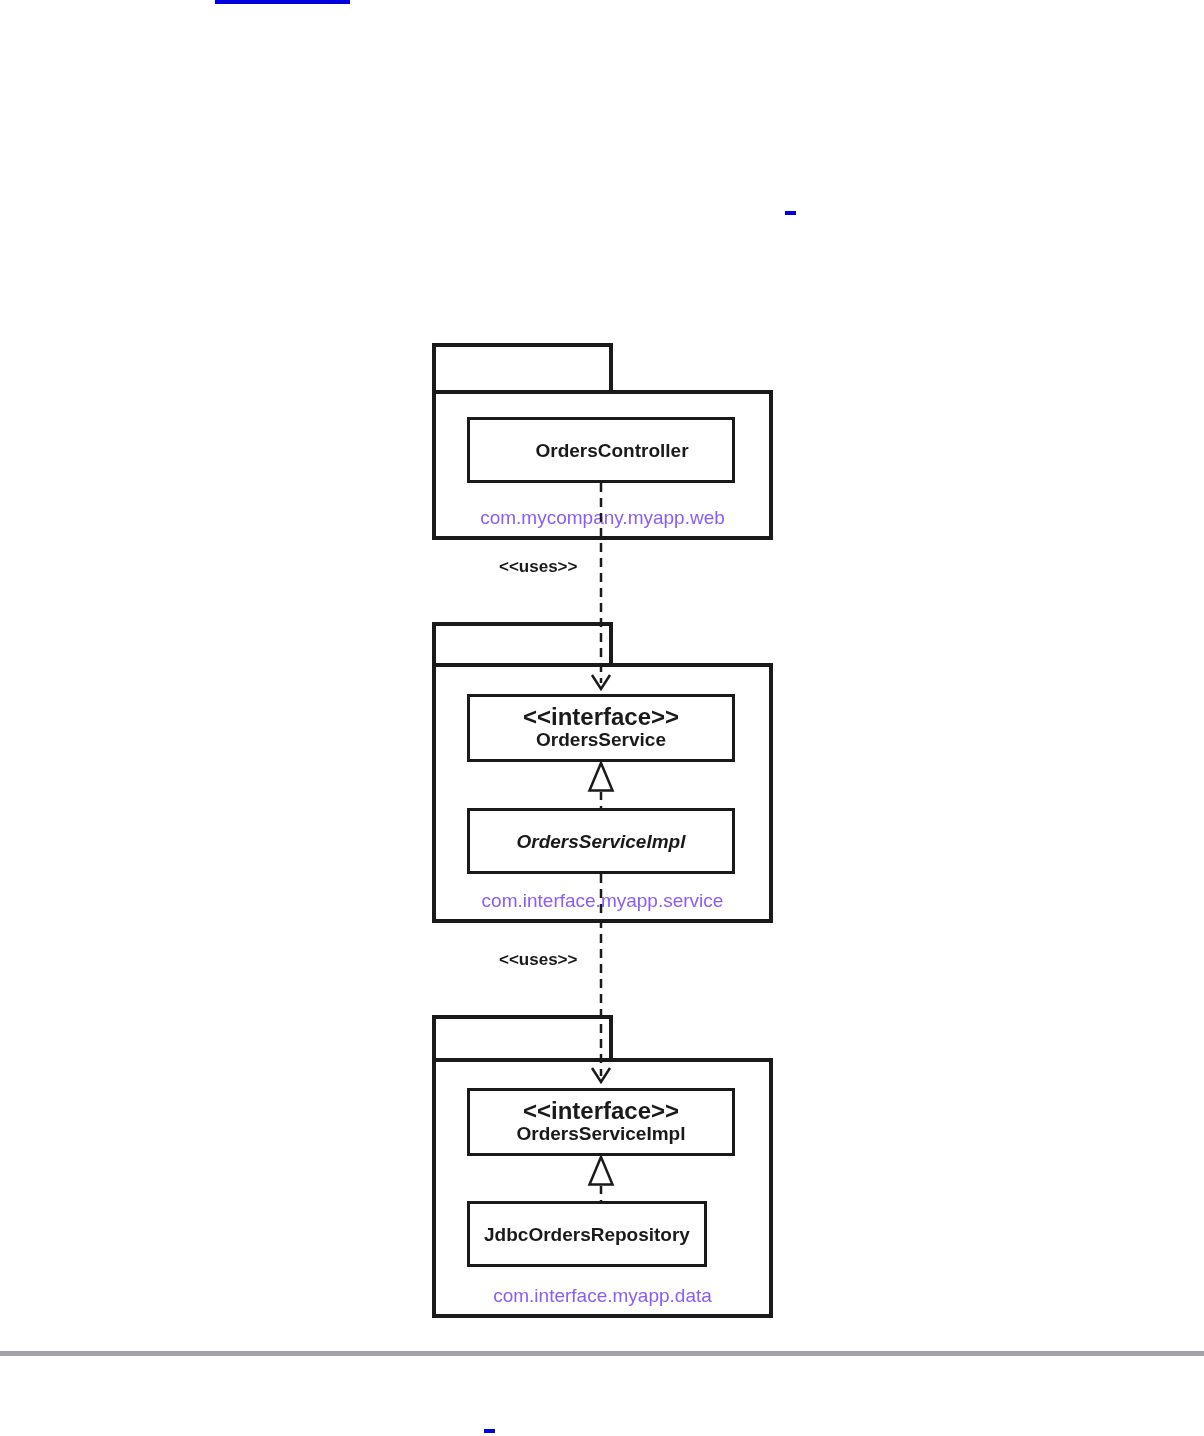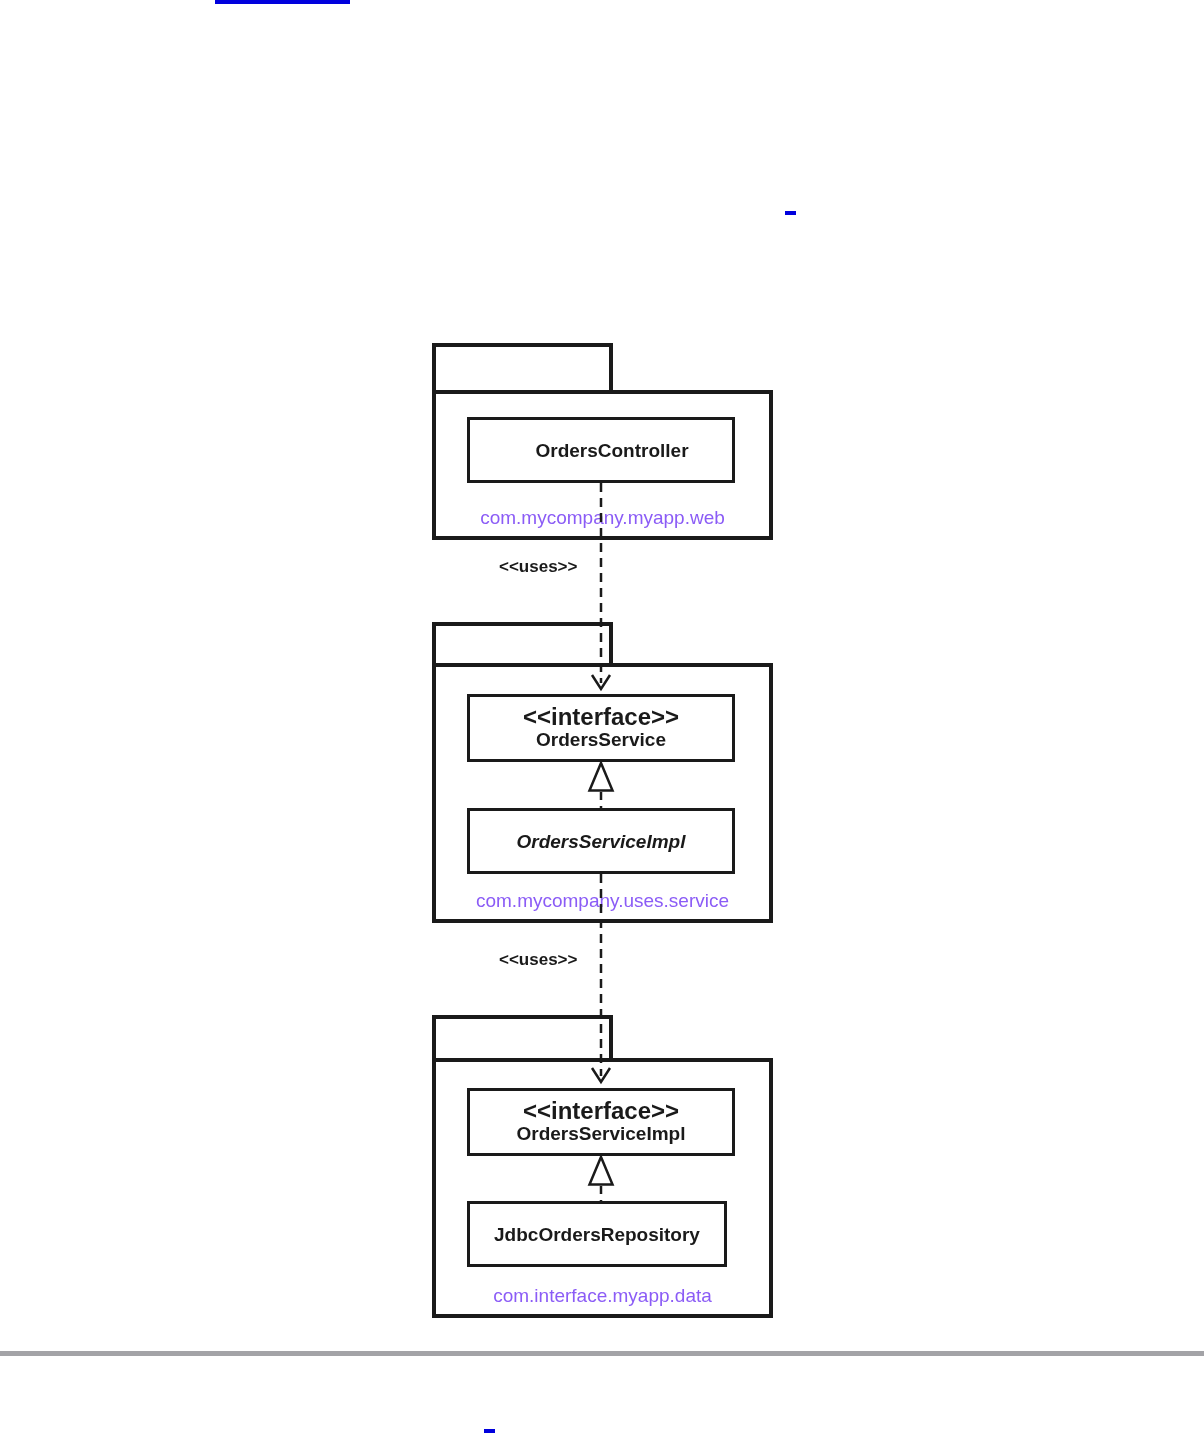--- a/index.html
+++ b/index.html
@@ -98,41 +98,41 @@
       <div class="pkg-label">com.mycompany.myapp.web</div>
     </div>
     <div class="cls-box" style="left:467px; top:417px; width:268px; height:66px;padding-left:22px;">
       <span class="cls-name">OrdersController</span>
     </div>
 
     <div class="uses-label" style="left:499px; top:557px;">&lt;&lt;uses&gt;&gt;</div>
 
     <div class="pkg-tab" style="left:432px; top:622px; width:181px; height:41px;"></div>
     <div class="pkg-body" style="left:432px; top:663px; width:341px; height:260px;">
-      <div class="pkg-label">com.mycompany.uses.service</div>
+      <div class="pkg-label">com.interface.myapp.service</div>
     </div>
     <div class="cls-box" style="left:467px; top:694px; width:268px; height:68px;">
       <span class="cls-stereotype">&lt;&lt;interface&gt;&gt;</span>
       <span class="cls-name">OrdersService</span>
     </div>
     <div class="cls-box" style="left:467px; top:808px; width:268px; height:66px;font-style:italic;">
       <span class="cls-name">OrdersServiceImpl</span>
     </div>
 
     <div class="uses-label" style="left:499px; top:950px;">&lt;&lt;uses&gt;&gt;</div>
 
     <div class="pkg-tab" style="left:432px; top:1015px; width:181px; height:43px;"></div>
     <div class="pkg-body" style="left:432px; top:1058px; width:341px; height:260px;">
       <div class="pkg-label">com.interface.myapp.data</div>
     </div>
     <div class="cls-box" style="left:467px; top:1088px; width:268px; height:68px;">
       <span class="cls-stereotype">&lt;&lt;interface&gt;&gt;</span>
       <span class="cls-name">OrdersServiceImpl</span>
     </div>
-    <div class="cls-box" style="left:467px; top:1201px; width:260px; height:66px;">
+    <div class="cls-box" style="left:467px; top:1201px; width:240px; height:66px;">
       <span class="cls-name">JdbcOrdersRepository</span>
     </div>
 
     <svg class="connector-overlay" viewBox="0 0 1204 1436">
 
       <line x1="601" y1="483" x2="601" y2="683" stroke="#1a1a1a" stroke-width="2.5" stroke-dasharray="9 6"></line>
       <path d="M592 675 L601 689 L610 675" fill="none" stroke="#1a1a1a" stroke-width="2.5"></path>
 
       <path d="M601 763 L589.5 790.5 L612.5 790.5 Z" fill="#ffffff" stroke="#1a1a1a" stroke-width="2.5"></path>
       <line x1="601" y1="792" x2="601" y2="808" stroke="#1a1a1a" stroke-width="2.5" stroke-dasharray="8 6"></line>

